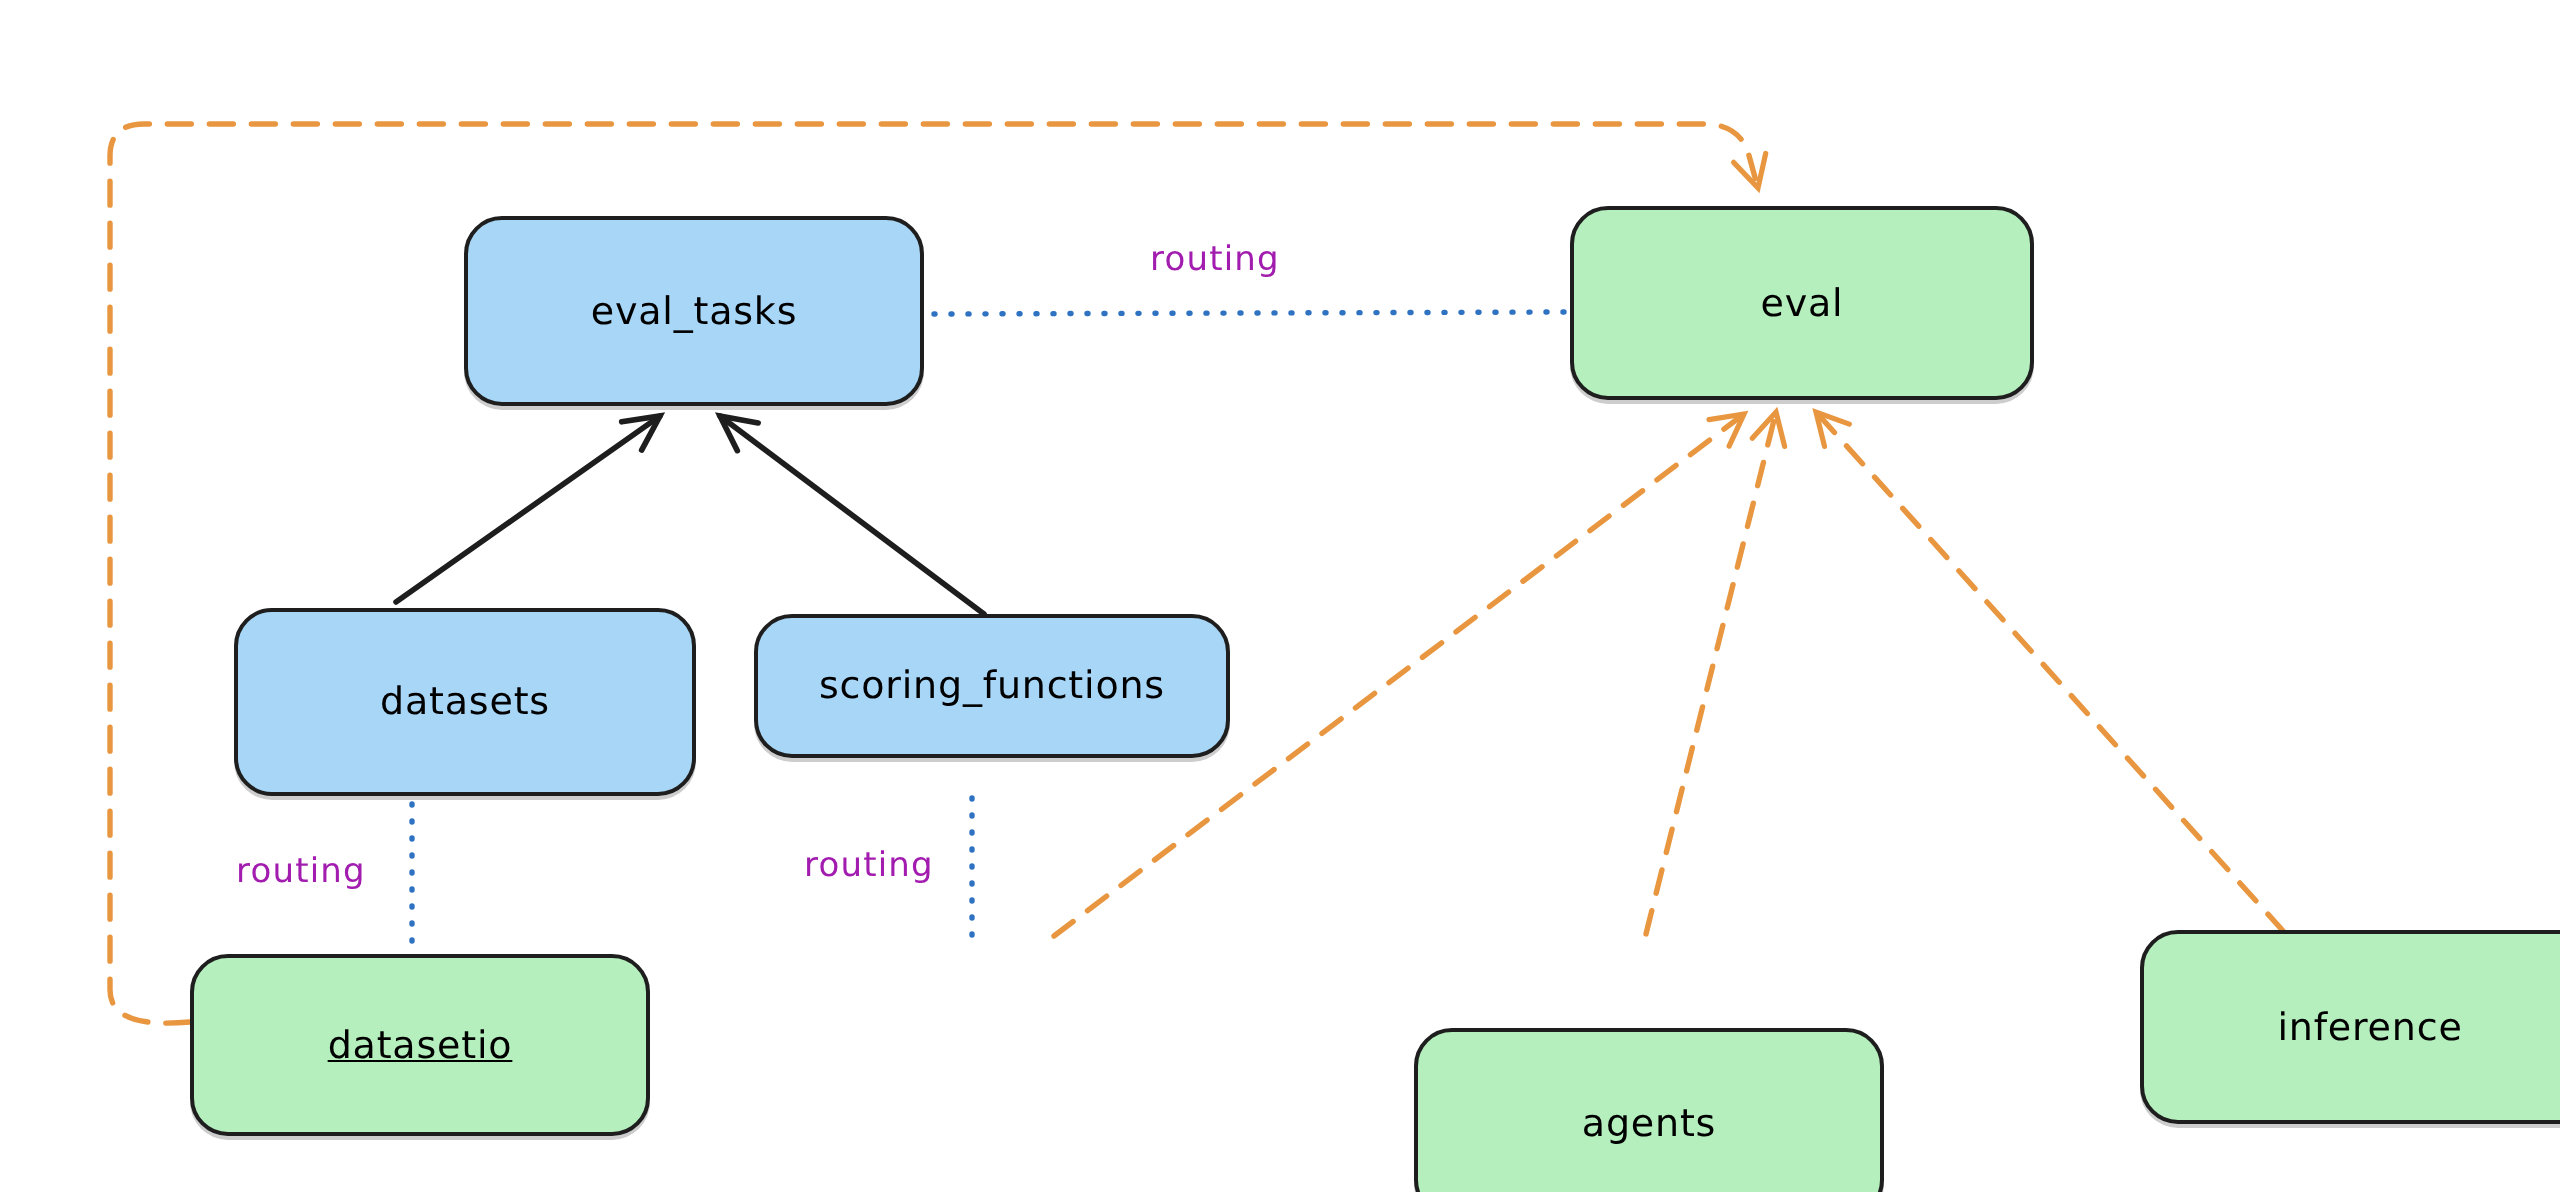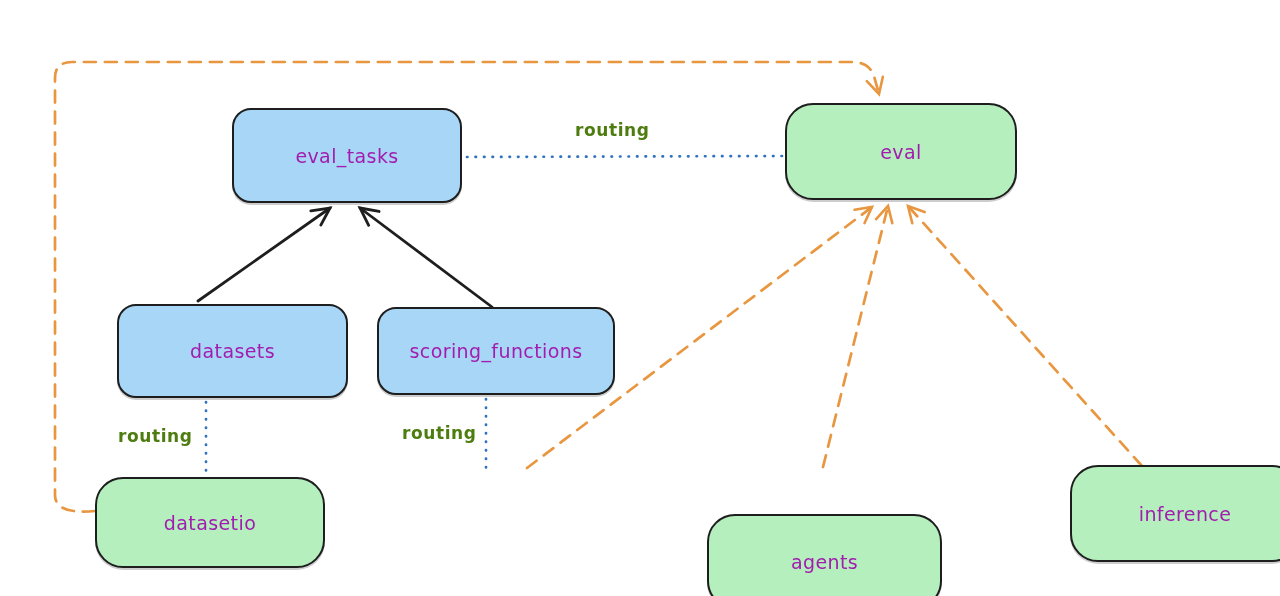--- a/index.html
+++ b/index.html
@@ -19,30 +19,30 @@
   .node {
     position: absolute;
     display: flex;
     align-items: center;
     justify-content: center;
     border: 2.6px solid #1e1e1e;
     border-radius: 19px;
     box-shadow: 0 2px 0 rgba(130,130,130,0.40);
     font-size: 19px;
     letter-spacing: 0.4px;
-    color: #a21caf;
+    color: #000000;
     box-sizing: border-box;
   }
   .node.blue  { background: #a8d6f6; }
-  .node.green { background: #b4efbd; border-radius: 28px; }
+  .node.green { background: #b4efbd; }
   .edge-label {
     position: absolute;
-    color: #4d7c0f;
+    color: #a21caf;
     font-size: 17px;
-    font-weight: 700;
+    font-weight: 400;
     letter-spacing: 0.6px;
     white-space: nowrap;
   }
 </style>
 </head>
 <body>
 
 <div class="canvas">
 
   <svg class="edges" viewBox="0 0 1280 596">
@@ -73,25 +73,25 @@
   </div>
 
   <div class="node green" style="left:785px; top:103px; width:232px; height:97px;">
     <span>eval</span>
   </div>
 
   <div class="node blue" style="left:97px; top:304px; width:231px; height:94px;margin-left:20px;">
     <span>datasets</span>
   </div>
 
-  <div class="node blue" style="left:377px; top:307px; width:238px; height:88px;">
+  <div class="node blue" style="left:377px; top:307px; width:238px; height:72px;">
     <span>scoring_functions</span>
   </div>
 
-  <div class="node green" style="left:95px; top:477px; width:230px; height:91px;">
+  <div class="node green" style="left:95px; top:477px; width:230px; height:91px;text-decoration:underline;">
     <span>datasetio</span>
   </div>
 
 
   <div class="node green" style="left:707px; top:470px; width:235px; height:95px;margin-top:44px;">
     <span>agents</span>
   </div>
 
   <div class="node green" style="left:1022px; top:465px; width:230px; height:97px;margin-left:48px;">
     <span>inference</span>

